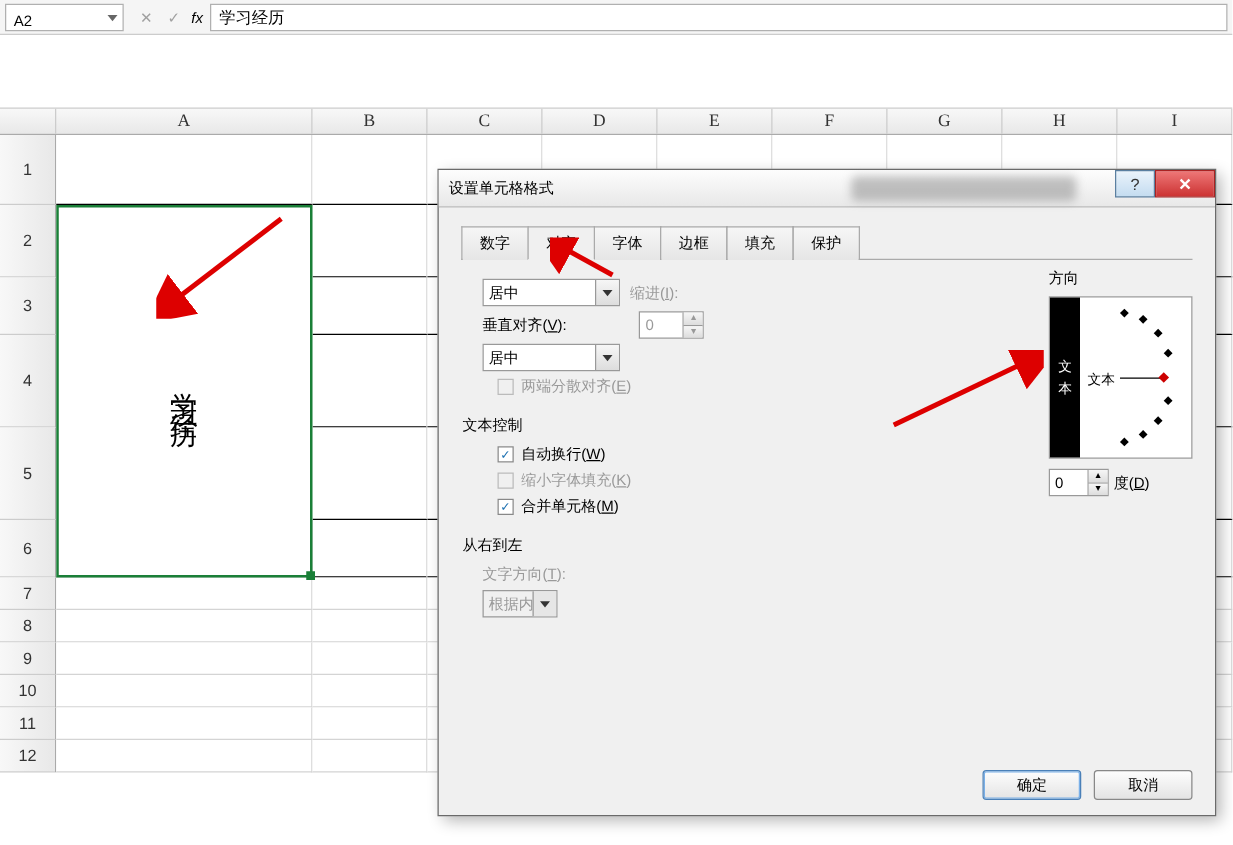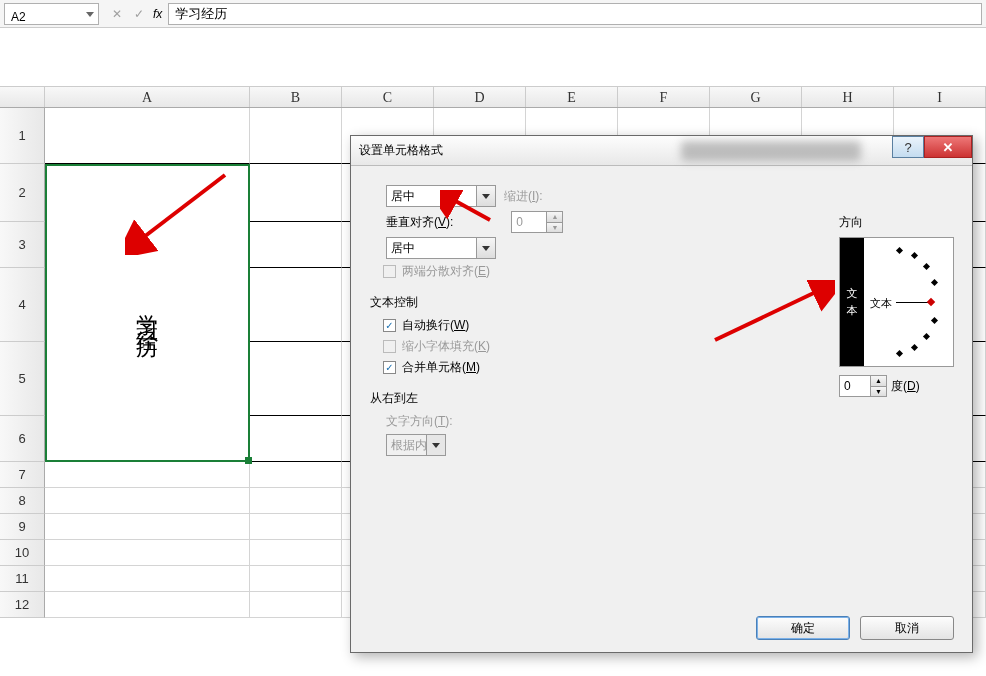--- a/index.html
+++ b/index.html
@@ -65,39 +65,39 @@
 .combo { width: 110px; height: 22px; border: 1px solid #999; background: #fff; display: flex; align-items: center; padding: 0 4px; position: relative; font-size: 12px; }
 .combo::after { content: ""; position: absolute; right: 0; top: 0; width: 18px; height: 100%; border-left: 1px solid #999; background: linear-gradient(#f6f6f6,#ddd); }
 .combo .caret { position: absolute; right: 5px; top: 8px; border-left: 4px solid transparent; border-right: 4px solid transparent; border-top: 5px solid #333; z-index: 1; }
 .combo.disabled { background: #f0f0f0; color: #999; }
 .combo.disabled::after { background: #e6e6e6; }
 .spinner { width: 52px; height: 22px; border: 1px solid #999; background: #fff; display: flex; align-items: center; padding: 0 4px; position: relative; font-size: 12px; }
 .spinner .spins { position: absolute; right: 0; top: 0; width: 16px; height: 100%; border-left: 1px solid #999; display: flex; flex-direction: column; }
 .spinner .spins div { flex: 1; background: linear-gradient(#f6f6f6,#ddd); display: flex; align-items: center; justify-content: center; font-size: 7px; }
 .spinner .spins div:first-child { border-bottom: 1px solid #999; }
 .spinner.disabled { color: #999; }
-.checkbox-row { display: flex; align-items: center; margin: 4px 0 4px 13px; font-size: 12px; gap: 6px; }
+.checkbox-row { display: flex; align-items: center; margin: 4px 0 4px 28px; font-size: 12px; gap: 6px; }
 .cb { width: 13px; height: 13px; border: 1px solid #888; background: #fff; display: flex; align-items: center; justify-content: center; font-size: 10px; color: #1a6fb0; }
 .cb.disabled { background: #f0f0f0; border-color: #bbb; }
 .label.disabled { color: #999; }
 
 
 .orient-group { position: absolute; right: 18px; top: 48px; width: 115px; }
 .orient-box { border: 1px solid #999; background: #fff; height: 130px; margin-top: 4px; display: flex; }
 .orient-vert { width: 24px; background: #000; color: #fff; display: flex; flex-direction: column; align-items: center; justify-content: center; font-size: 11px; gap: 2px; }
 .orient-dial { flex: 1; position: relative; }
 .orient-dial .dot { position: absolute; width: 5px; height: 5px; background: #000; transform: rotate(45deg); }
 .orient-dial .reddot { position: absolute; width: 6px; height: 6px; background: #c00; transform: rotate(45deg); }
 .orient-dial .lbl { position: absolute; font-size: 11px; }
 .orient-dial .line { position: absolute; height: 1px; background: #000; }
 .orient-spin-row { display: flex; align-items: center; gap: 4px; margin-top: 8px; font-size: 12px; }
 
 
 .dlg-buttons { position: absolute; right: 18px; bottom: 12px; display: flex; gap: 10px; }
-.dlg-btn { width: 94px; height: 24px; border: 1px solid #888; background: linear-gradient(#fdfdfd,#e4e4e4); font-size: 12px; display: flex; align-items: center; justify-content: center; border-radius: 3px; cursor: pointer; }
+.dlg-btn { width: 79px; height: 24px; border: 1px solid #888; background: linear-gradient(#fdfdfd,#e4e4e4); font-size: 12px; display: flex; align-items: center; justify-content: center; border-radius: 3px; cursor: pointer; }
 .dlg-btn.primary { border: 1px solid #4a80b8; box-shadow: 0 0 0 1px #7ab0e8 inset; }
 
 u { text-decoration: underline; }
 </style>
 </head>
 <body>
 
 <div class="formula-bar">
   <div class="name-box">
       <span>A2</span>
@@ -314,20 +314,28 @@
 <div class="dialog">
   <div class="titlebar">
     <span class="titlebar-title">设置单元格格式</span>
     <div class="titlebar-blur"></div>
     <div class="win-btns">
       <div class="win-btn">?</div>
       <div class="win-btn win-close">✕</div>
     </div>
   </div>
   <div class="dialog-body">
+    <div class="tabs">
+      <div class="tab">数字</div>
+      <div class="tab active">对齐</div>
+      <div class="tab">字体</div>
+      <div class="tab">边框</div>
+      <div class="tab">填充</div>
+      <div class="tab">保护</div>
+    </div>
 
     <div class="group">
       <div class="field-row">
         <div class="combo">
             <span>居中</span>
             <span class="caret"></span>
           </div>
         <span class="label disabled">缩进(<u>I</u>):</span>
       </div>
       <div class="field-row">

